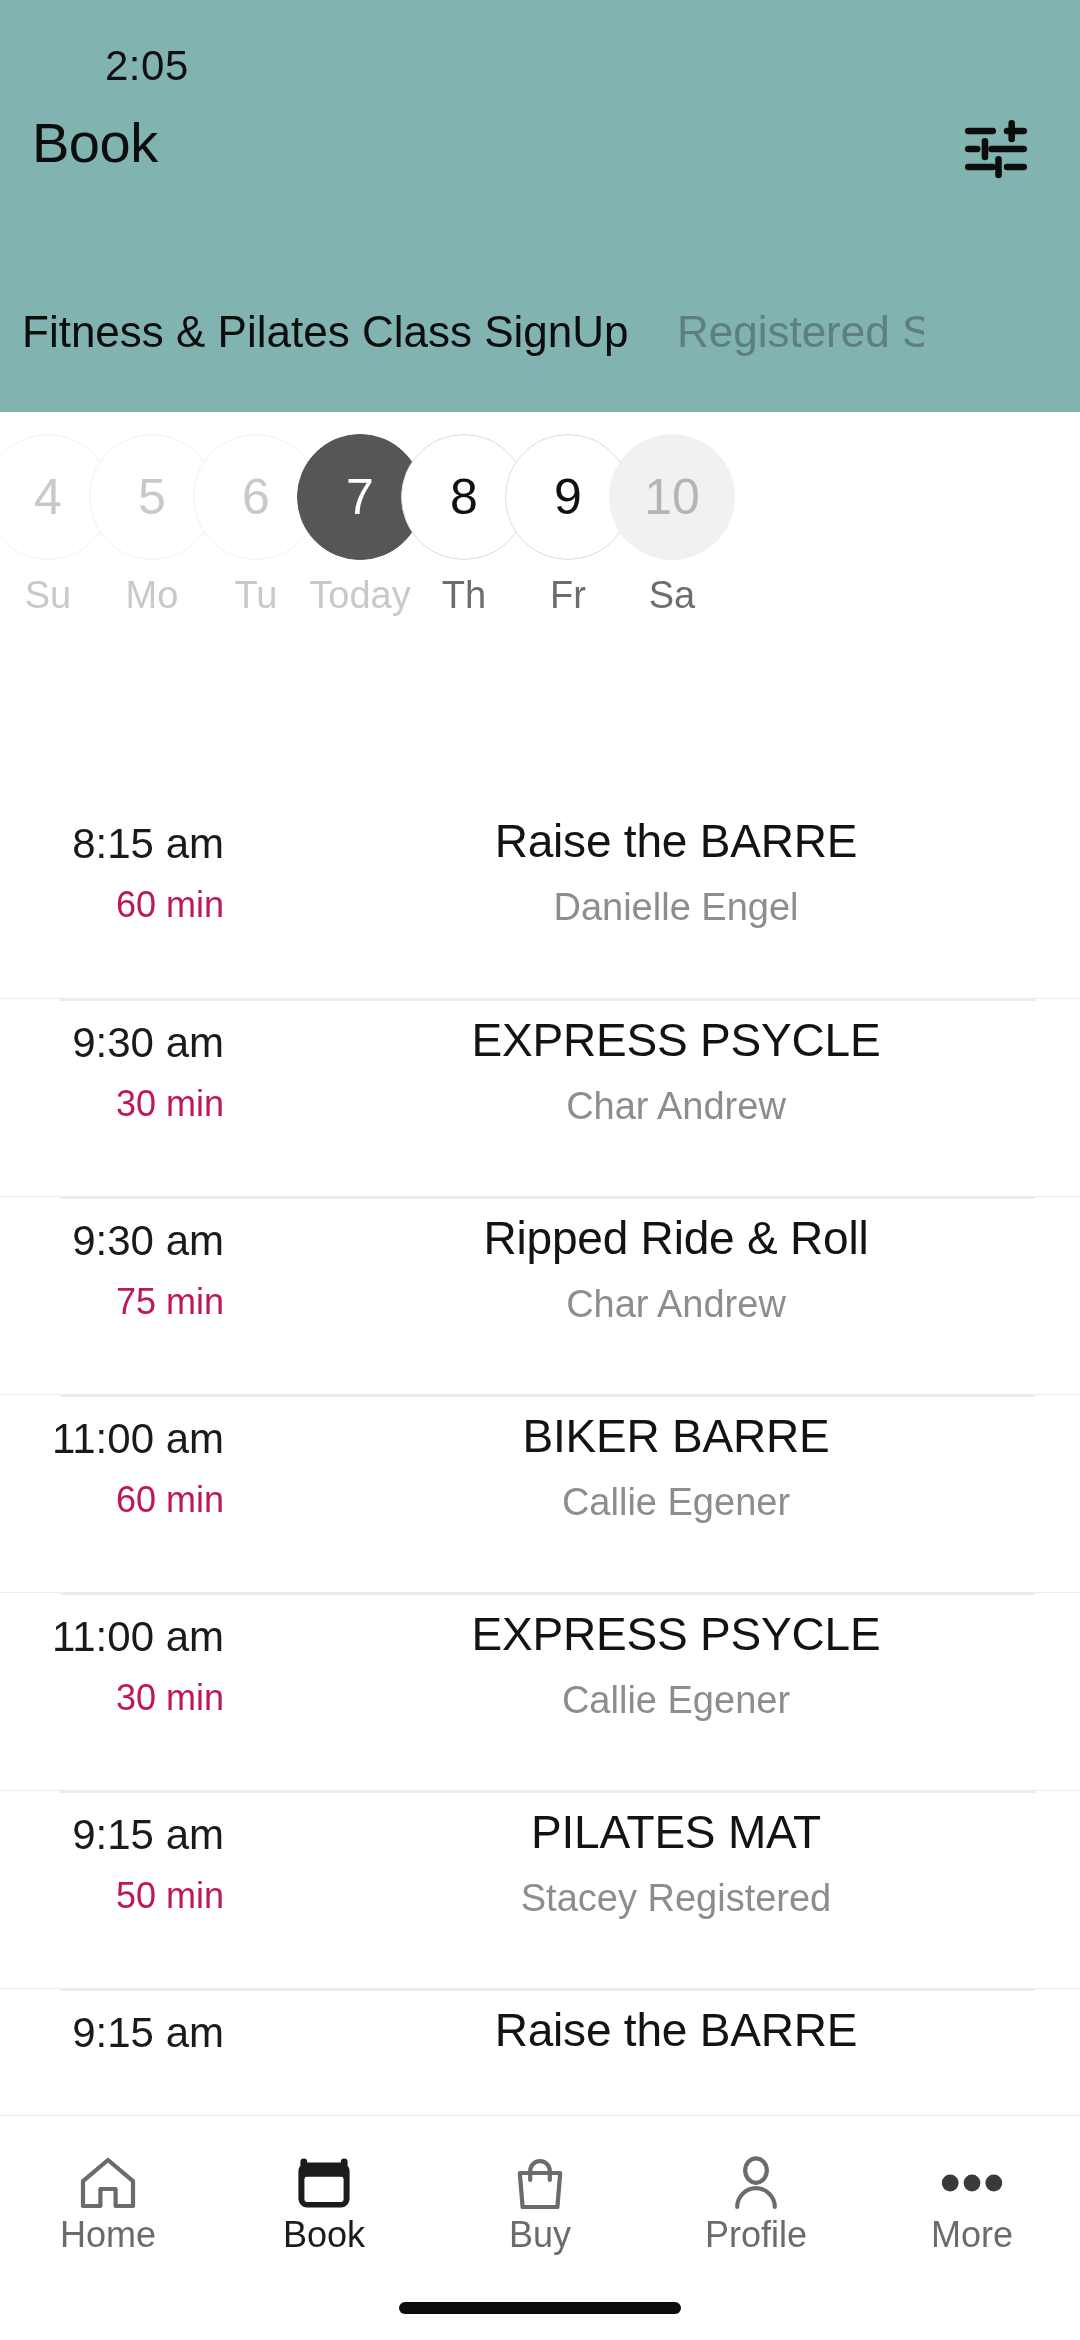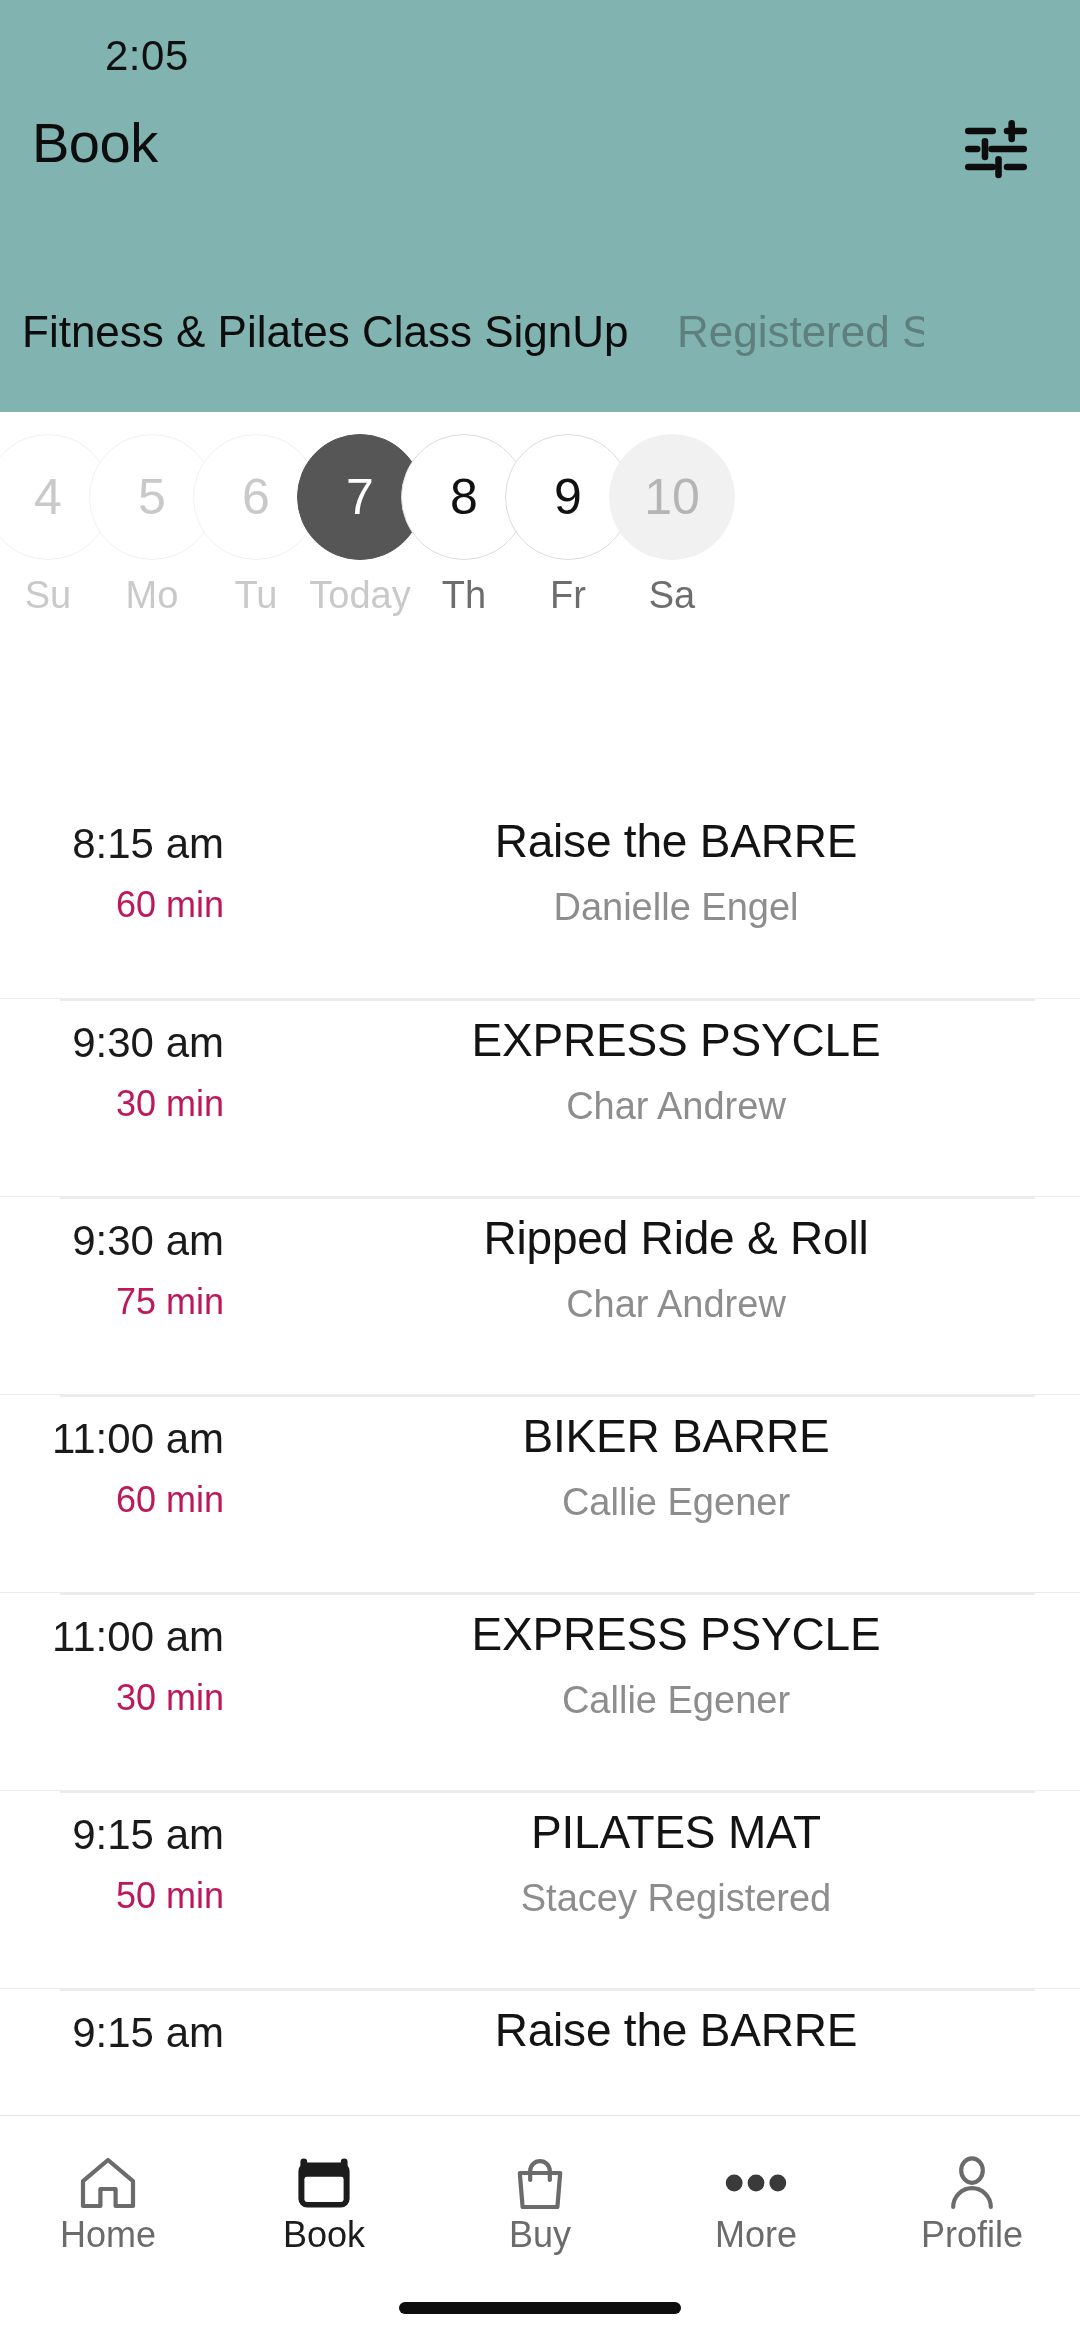--- a/index.html
+++ b/index.html
@@ -13,21 +13,21 @@
 
   
   .header {
     position:absolute; top:0; left:0; width:1080px; height:412px;
     background:#81b3b0;
   }
   .statusbar {
     position:absolute; top:0; left:0; width:1080px; height:96px;
   }
   .status-time {
-    position:absolute; left:105px; top:32px;
+    position:absolute; left:105px; top:42px;
     font-size:42px; color:#101010; letter-spacing:0.5px;
     font-family:"Liberation Sans", sans-serif;
   }
   .appbar {
     position:absolute; top:96px; left:0; width:1080px; height:110px;
   }
   .appbar-title {
     position:absolute; left:32px; top:14px;
     font-size:56px; color:#0d0d0d; letter-spacing:-0.5px;
   }
@@ -317,35 +317,35 @@
         <svg width="54" height="56" viewBox="0 0 27 28" xmlns="http://www.w3.org/2000/svg">
           <path d="M3.4 9 L23.6 9 L22.2 26 L4.8 26 Z" fill="none" stroke="#6b6b6b" stroke-width="2.1" stroke-linejoin="round"></path>
           <path d="M8.6 12.5 L8.6 8 A4.9 4.9 0 0 1 18.4 8 L18.4 12.5" fill="none" stroke="#6b6b6b" stroke-width="2.1" stroke-linecap="round"></path>
         </svg>
       </div>
       <div class="nav-label">Buy</div>
     </div>
 
     <div class="nav-item">
       <div class="nav-icon">
+        <svg width="56" height="54" viewBox="0 0 28 27" xmlns="http://www.w3.org/2000/svg">
+          <ellipse cx="14" cy="7.3" rx="5.4" ry="6.1" fill="none" stroke="#6b6b6b" stroke-width="2.1"></ellipse>
+          <path d="M4.6 25.5 A9.4 9.4 0 0 1 23.4 25.5" fill="none" stroke="#6b6b6b" stroke-width="2.1" stroke-linecap="round"></path>
+        </svg>
+      </div>
+      <div class="nav-label">Profile</div>
+    </div>
+
+    <div class="nav-item">
+      <div class="nav-icon">
         <svg width="62" height="20" viewBox="0 0 31 10" xmlns="http://www.w3.org/2000/svg">
           <circle cx="4.6" cy="5" r="4.2" fill="#3a3a3a"></circle>
           <circle cx="15.5" cy="5" r="4.2" fill="#3a3a3a"></circle>
           <circle cx="26.4" cy="5" r="4.2" fill="#3a3a3a"></circle>
         </svg>
       </div>
       <div class="nav-label">More</div>
     </div>
 
-    <div class="nav-item">
-      <div class="nav-icon">
-        <svg width="56" height="54" viewBox="0 0 28 27" xmlns="http://www.w3.org/2000/svg">
-          <ellipse cx="14" cy="7.3" rx="5.4" ry="6.1" fill="none" stroke="#6b6b6b" stroke-width="2.1"></ellipse>
-          <path d="M4.6 25.5 A9.4 9.4 0 0 1 23.4 25.5" fill="none" stroke="#6b6b6b" stroke-width="2.1" stroke-linecap="round"></path>
-        </svg>
-      </div>
-      <div class="nav-label">Profile</div>
-    </div>
-
     <div class="home-indicator"></div>
   </div>
 
 </div>
 
 </body></html>

